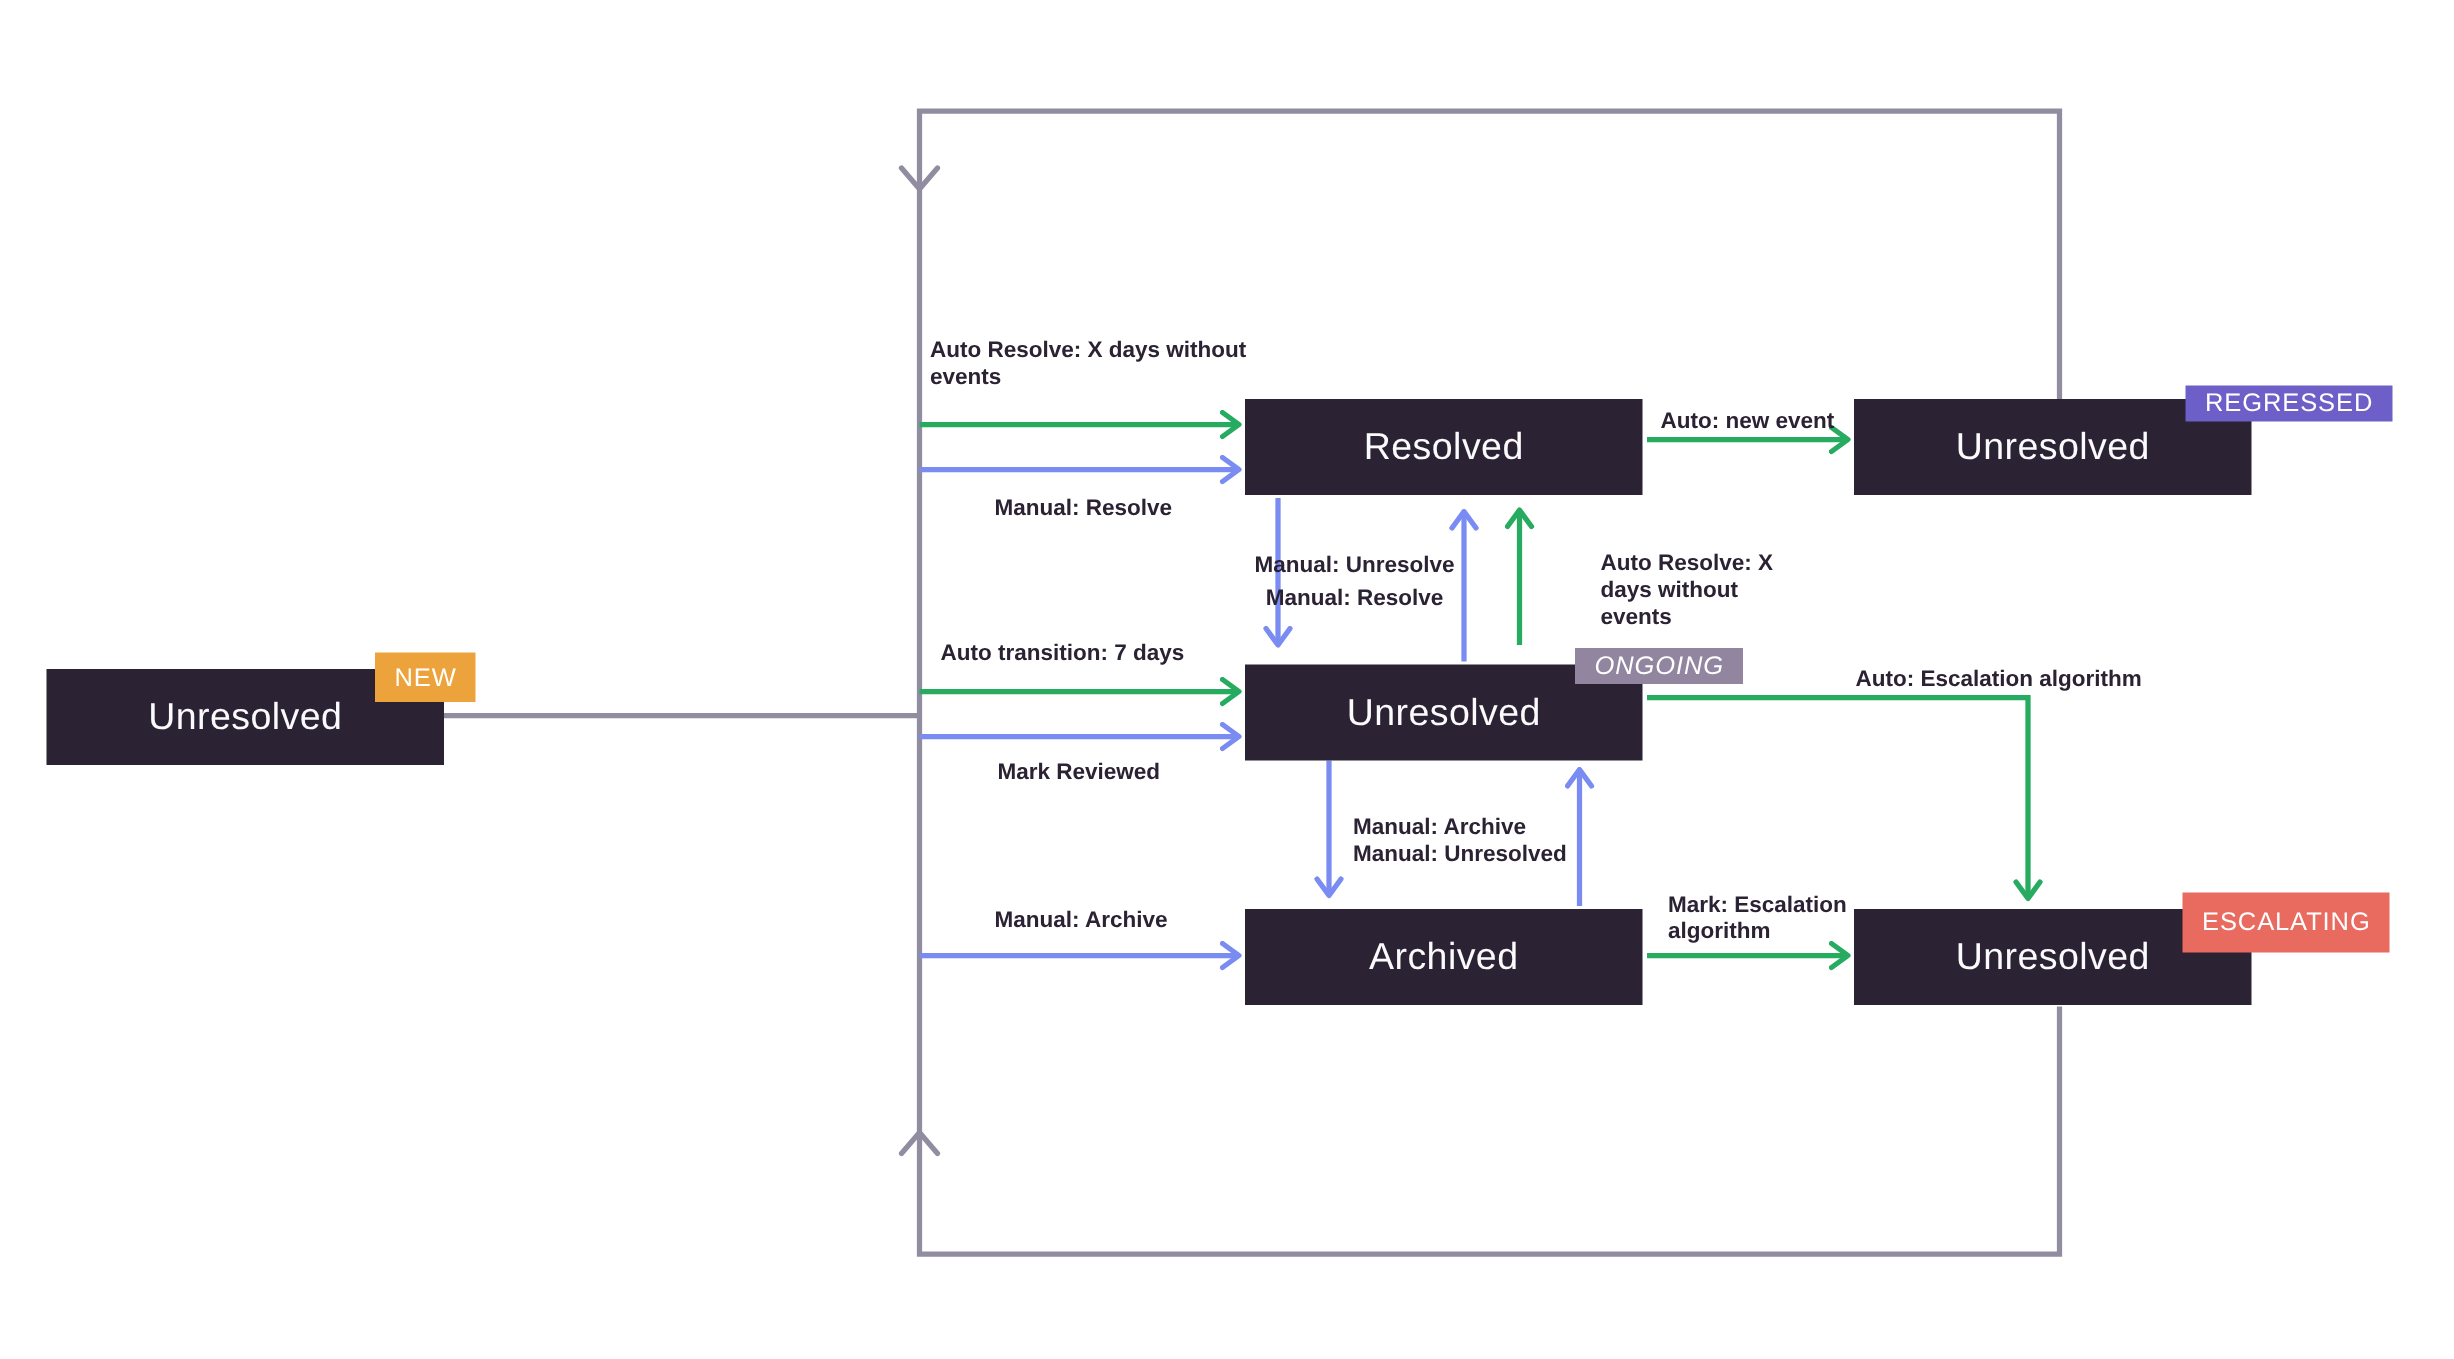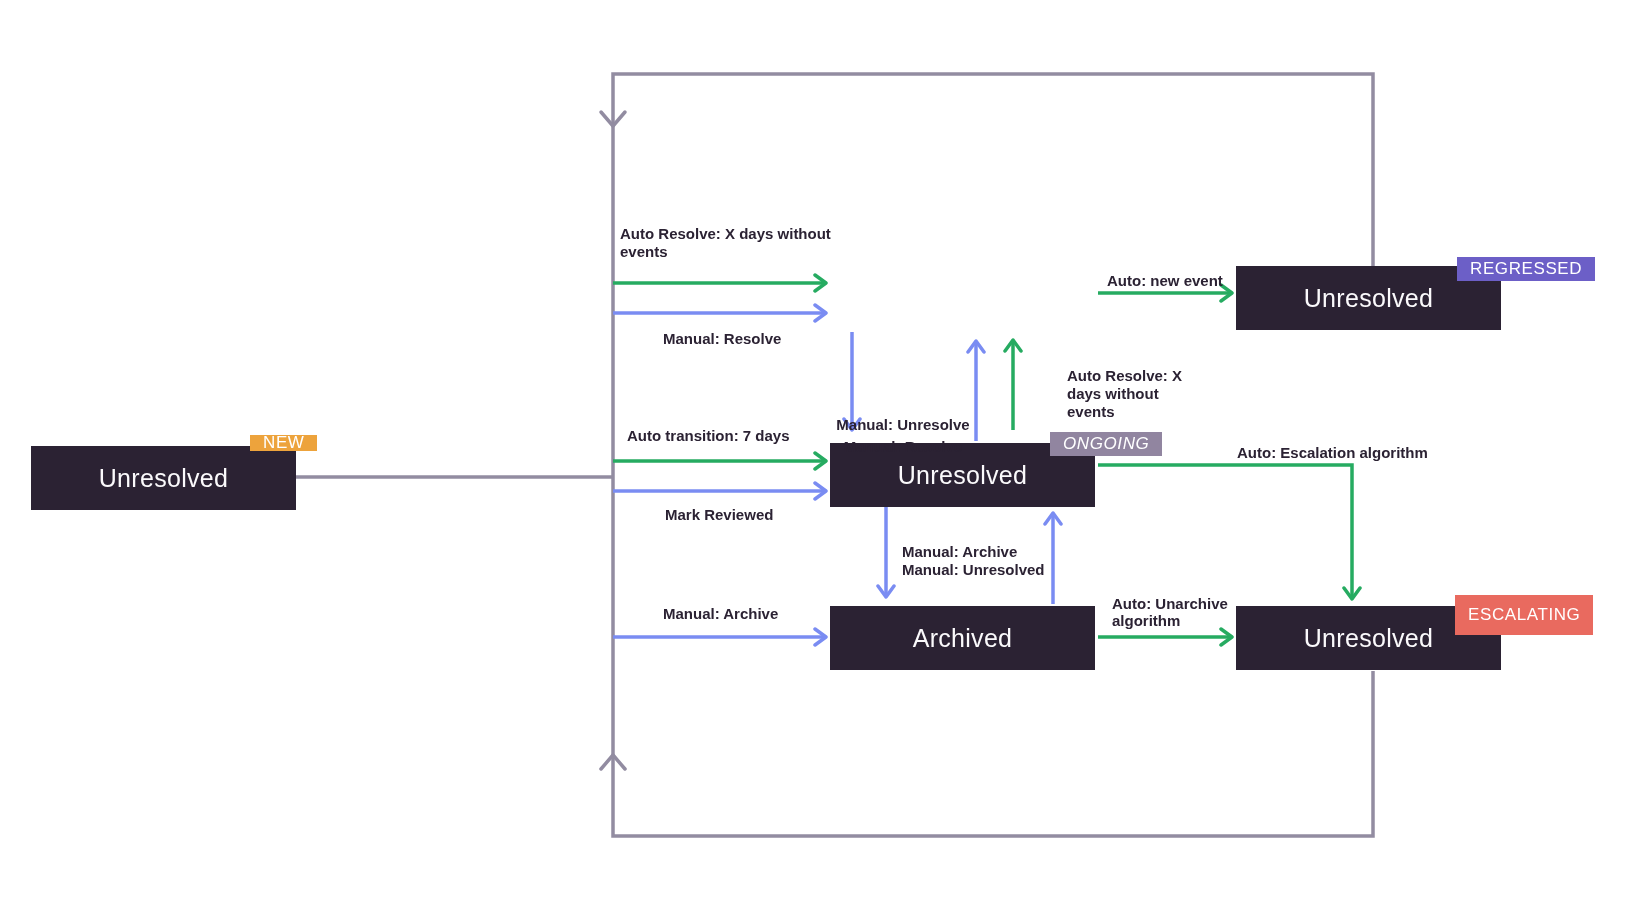--- a/index.html
+++ b/index.html
@@ -14,21 +14,21 @@
     font-family:"Liberation Sans",sans-serif;overflow:hidden;}
   .stage{position:relative;width:1636px;height:906px;background:var(--background);}
   svg.wires{position:absolute;left:0;top:0;z-index:1;}
   .e-rail{stroke:var(--rail);stroke-width:3.5;fill:none;}
   .e-green{stroke:var(--green);stroke-width:3.5;fill:none;}
   .e-blue{stroke:var(--blue);stroke-width:3.5;fill:none;}
   .chev{fill:none;stroke-width:3.5;stroke-linecap:round;stroke-linejoin:round;}
   .box{position:absolute;width:265px;height:64px;background:var(--box-bg);
     color:var(--box-text);display:flex;align-items:center;justify-content:center;
     font-size:25px;font-weight:500;letter-spacing:0.3px;z-index:2;}
-  .badge{position:absolute;height:16px;padding:0 13px;display:flex;align-items:center;
+  .badge{position:absolute;height:33px;padding:0 13px;display:flex;align-items:center;
     justify-content:center;color:#fff;font-size:17px;font-weight:500;
     letter-spacing:0.6px;z-index:3;white-space:nowrap;}
   .badge-new{background:var(--badge-new);}
   .badge-ongoing{background:var(--badge-ongoing);font-style:italic;}
   .badge-regressed{background:var(--badge-regressed);}
   .badge-escalating{background:var(--badge-escalating);}
   .lbl{position:absolute;font-size:15px;font-weight:600;color:var(--label);
     line-height:18px;z-index:2;white-space:nowrap;}
   .lbl .line{display:block;}
   .center{text-align:center;}
@@ -69,20 +69,23 @@
     <path class="e-blue" marker-end="url(#mB)" d="M976 441 V341"></path>
     <path class="e-blue" marker-end="url(#mB)" d="M886 507 V597"></path>
     <path class="e-blue" marker-end="url(#mB)" d="M1053 604 V513"></path>
   </svg>
 
   <div class="box" style="left:31px;top:446px;">
     <span>Unresolved</span>
   </div>
   <div class="badge badge-new" style="left:250px;top:435px;">NEW</div>
 
+  <div class="box" style="left:830px;top:266px;">
+    <span>Resolved</span>
+  </div>
 
   <div class="box" style="left:830px;top:443px;">
     <span>Unresolved</span>
   </div>
   <div class="badge badge-ongoing" style="left:1050px;top:432px;height:24px;">ONGOING</div>
 
   <div class="box" style="left:830px;top:606px;">
     <span>Archived</span>
   </div>
 
@@ -102,38 +105,38 @@
   </div>
 
   <div class="lbl" style="left:663px;top:330px;">Manual: Resolve</div>
 
   <div class="lbl" style="left:627px;top:427px;">Auto transition: 7 days</div>
 
   <div class="lbl" style="left:665px;top:506px;">Mark Reviewed</div>
 
   <div class="lbl" style="left:663px;top:605px;">Manual: Archive</div>
 
-  <div class="lbl center lh22" style="left:828px;top:366px;width:150px;margin-top:48px;">
+  <div class="lbl center lh22" style="left:828px;top:366px;width:150px;">
     <span class="line">Manual: Unresolve</span>
     <span class="line">Manual: Resolve</span>
   </div>
 
   <div class="lbl" style="left:1067px;top:367px;">
     <span class="line">Auto Resolve: X</span>
     <span class="line">days without</span>
     <span class="line">events</span>
   </div>
 
   <div class="lbl" style="left:902px;top:543px;">
     <span class="line">Manual: Archive</span>
     <span class="line">Manual: Unresolved</span>
   </div>
 
   <div class="lbl" style="left:1107px;top:272px;">Auto: new event</div>
 
   <div class="lbl" style="left:1237px;top:444px;">Auto: Escalation algorithm</div>
 
   <div class="lbl lh17" style="left:1112px;top:595px;">
-    <span class="line">Auto: Unarchive</span>
+    <span class="line">Mark: Escalation</span>
     <span class="line">algorithm</span>
   </div>
 
 </div>
 
 </body></html>

